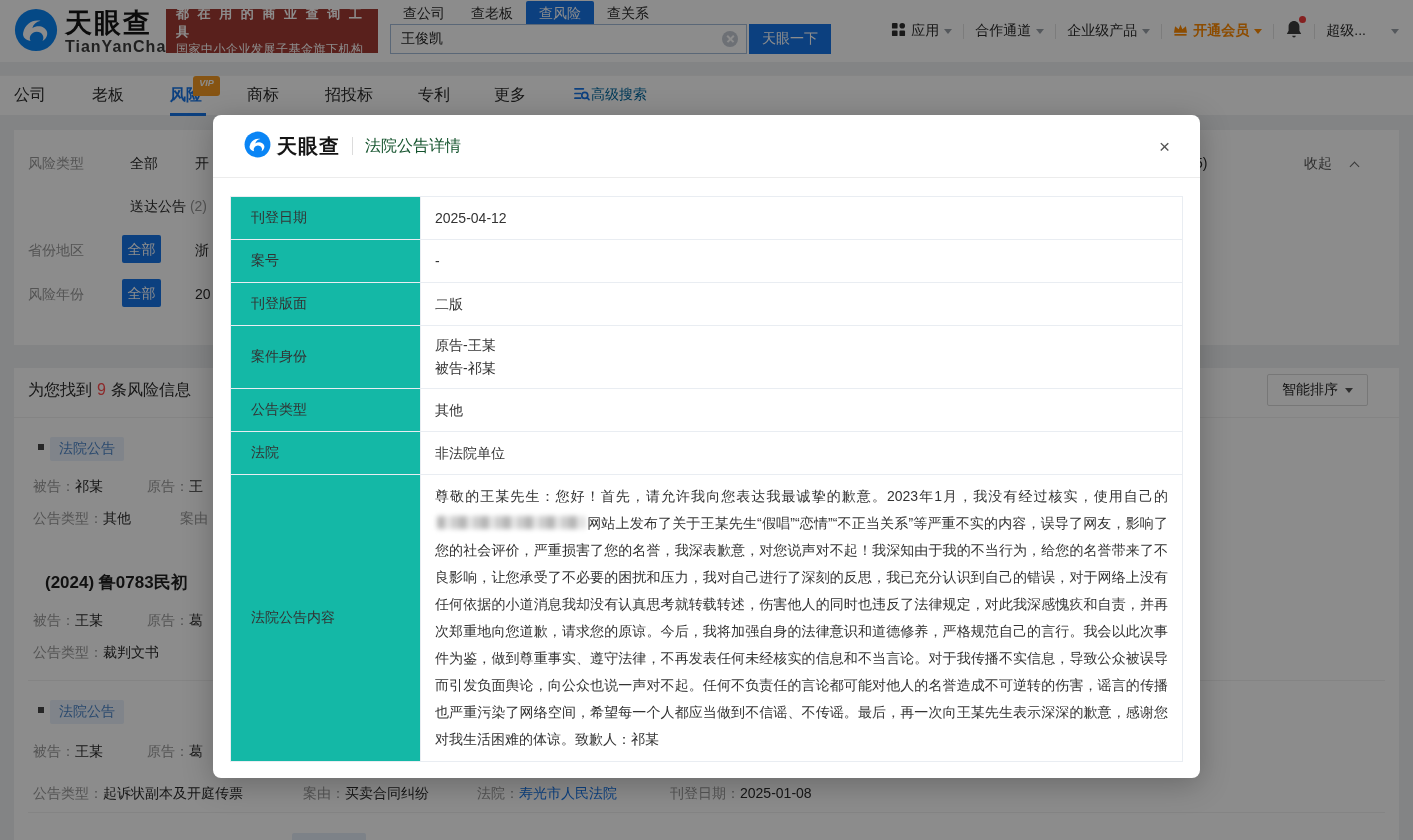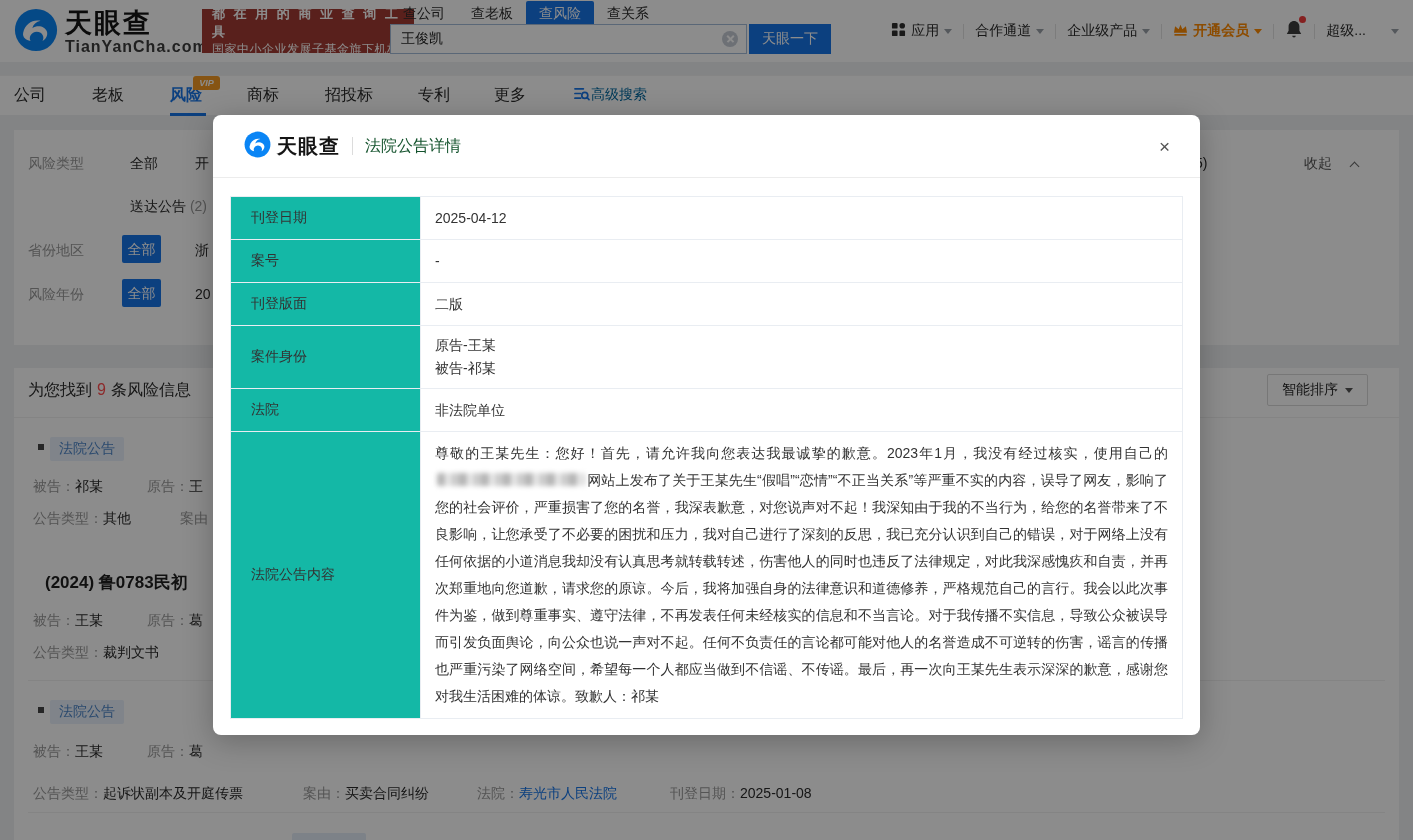--- a/index.html
+++ b/index.html
@@ -9,21 +9,21 @@
     font-family: "Liberation Sans", sans-serif;
     background: #eef0f3; color:#333;
   }
   
   .header { position:absolute; top:0; left:0; right:0; height:62px; background:#fff; z-index:1; }
   .logo { position:absolute; left:14px; top:8px; display:flex; align-items:center; }
   .logo-txt { margin-left:7px; }
   .logo-name { font-size:27px; font-weight:700; color:#141414; letter-spacing:2px; line-height:30px; }
   .logo-domain { font-size:16px; color:#3c3c3c; font-weight:700; letter-spacing:1px;text-align:center; }
   .slogan { position:absolute; left:166px; top:9px; width:212px; height:44px; background:#a23b33;
-            color:#fff; display:flex; flex-direction:column; justify-content:center; padding:0 10px;margin-left:36px; }
+            color:#fff; display:flex; flex-direction:column; justify-content:center; padding:0 10px; }
   .slogan .l1 { font-size:13px; font-weight:700; letter-spacing:2.5px; line-height:18px; }
   .slogan .l2 { font-size:12px; letter-spacing:0.5px; line-height:16px; }
   .stabs { position:absolute; left:390px; top:1px; display:flex; height:25px; }
   .stab { padding:0 13px; line-height:25px; font-size:14px; color:#2b2b2b; cursor:pointer; }
   .stab.active { background:#1775e8; color:#fff; border-radius:2px 2px 0 0; }
   .srow { position:absolute; left:390px; top:24px; display:flex; }
   .sinputwrap { position:relative; }
   .sinput { width:357px; height:30px; border:1px solid #a5bcd9; padding:0 32px 0 10px; font-size:14px;
             color:#222; outline:none; font-family:inherit; }
   .clear-ic { position:absolute; right:9px; top:7px; width:16px; height:16px; border-radius:50%;
@@ -40,21 +40,21 @@
   .caret { width:0; height:0; border-left:4px solid transparent; border-right:4px solid transparent;
            border-top:5px solid #9aa0a8; display:inline-block; }
   .caret.orange { border-top-color:#ff8a00; }
   .bellwrap { position:relative; display:flex; align-items:center; cursor:pointer; }
   .belldot { position:absolute; top:-3px; right:-3px; width:7px; height:7px; border-radius:50%; background:#f23c3c; }
   
   .nav { position:absolute; top:75px; left:0; right:0; height:40px; background:#fff; border-top:1px solid #f2f2f2; z-index:1; }
   .nitem { position:absolute; top:9px; font-size:16px; color:#2b2b2b; cursor:pointer; }
   .nitem.active { color:#1775e8; font-weight:700; }
   .nav-underline { position:absolute; left:170px; top:37px; width:36px; height:3px; background:#1775e8; }
-  .vipbadge { position:absolute; left:193px; top:0px; width:27px; height:14px; background:#f59a23;
+  .vipbadge { position:absolute; left:193px; top:0px; width:27px; height:20px; background:#f59a23;
               border-radius:3px 3px 3px 0; color:#fff; font-size:9px; font-weight:700; font-style:italic;
               text-align:center; line-height:14px; }
   .advsearch { position:absolute; left:573px; top:10px; display:flex; align-items:flex-start; gap:1px;
                color:#0369a1; font-size:14px; cursor:pointer; }
   
   .fcard { position:absolute; left:14px; right:14px; top:130px; height:215px; background:#fff; z-index:1; }
   .flabel { position:absolute; font-size:14px; color:#999; }
   .fopt { position:absolute; font-size:14px; color:#2b2b2b; cursor:pointer; white-space:nowrap; }
   .fopt .cnt { color:#999; }
   .fbtn { position:absolute; width:39px; height:28px; background:#1775e8; color:#fff; font-size:14px;
@@ -316,20 +316,24 @@
         <td class="val">二版</td>
       </tr>
       <tr>
         <td class="lab">案件身份</td>
         <td class="val multi">
           <div>原告-王某</div>
           <div>被告-祁某</div>
         </td>
       </tr>
       <tr>
+        <td class="lab">公告类型</td>
+        <td class="val">其他</td>
+      </tr>
+      <tr>
         <td class="lab">法院</td>
         <td class="val">非法院单位</td>
       </tr>
       <tr>
         <td class="lab">法院公告内容</td>
         <td class="val content">
           <span>尊敬的王某先生：您好！首先，请允许我向您表达我最诚挚的歉意。2023年1月，我没有经过核实，使用自己的</span><span class="blurbox"></span><span>网站上发布了关于王某先生“假唱”“恋情”“不正当关系”等严重不实的内容，误导了网友，影响了您的社会评价，严重损害了您的名誉，我深表歉意，对您说声对不起！我深知由于我的不当行为，给您的名誉带来了不良影响，让您承受了不必要的困扰和压力，我对自己进行了深刻的反思，我已充分认识到自己的错误，对于网络上没有任何依据的小道消息我却没有认真思考就转载转述，伤害他人的同时也违反了法律规定，对此我深感愧疚和自责，并再次郑重地向您道歉，请求您的原谅。今后，我将加强自身的法律意识和道德修养，严格规范自己的言行。我会以此次事件为鉴，做到尊重事实、遵守法律，不再发表任何未经核实的信息和不当言论。对于我传播不实信息，导致公众被误导而引发负面舆论，向公众也说一声对不起。任何不负责任的言论都可能对他人的名誉造成不可逆转的伤害，谣言的传播也严重污染了网络空间，希望每一个人都应当做到不信谣、不传谣。最后，再一次向王某先生表示深深的歉意，感谢您对我生活困难的体谅。致歉人：祁某</span>
         </td>
       </tr>
     </tbody>

